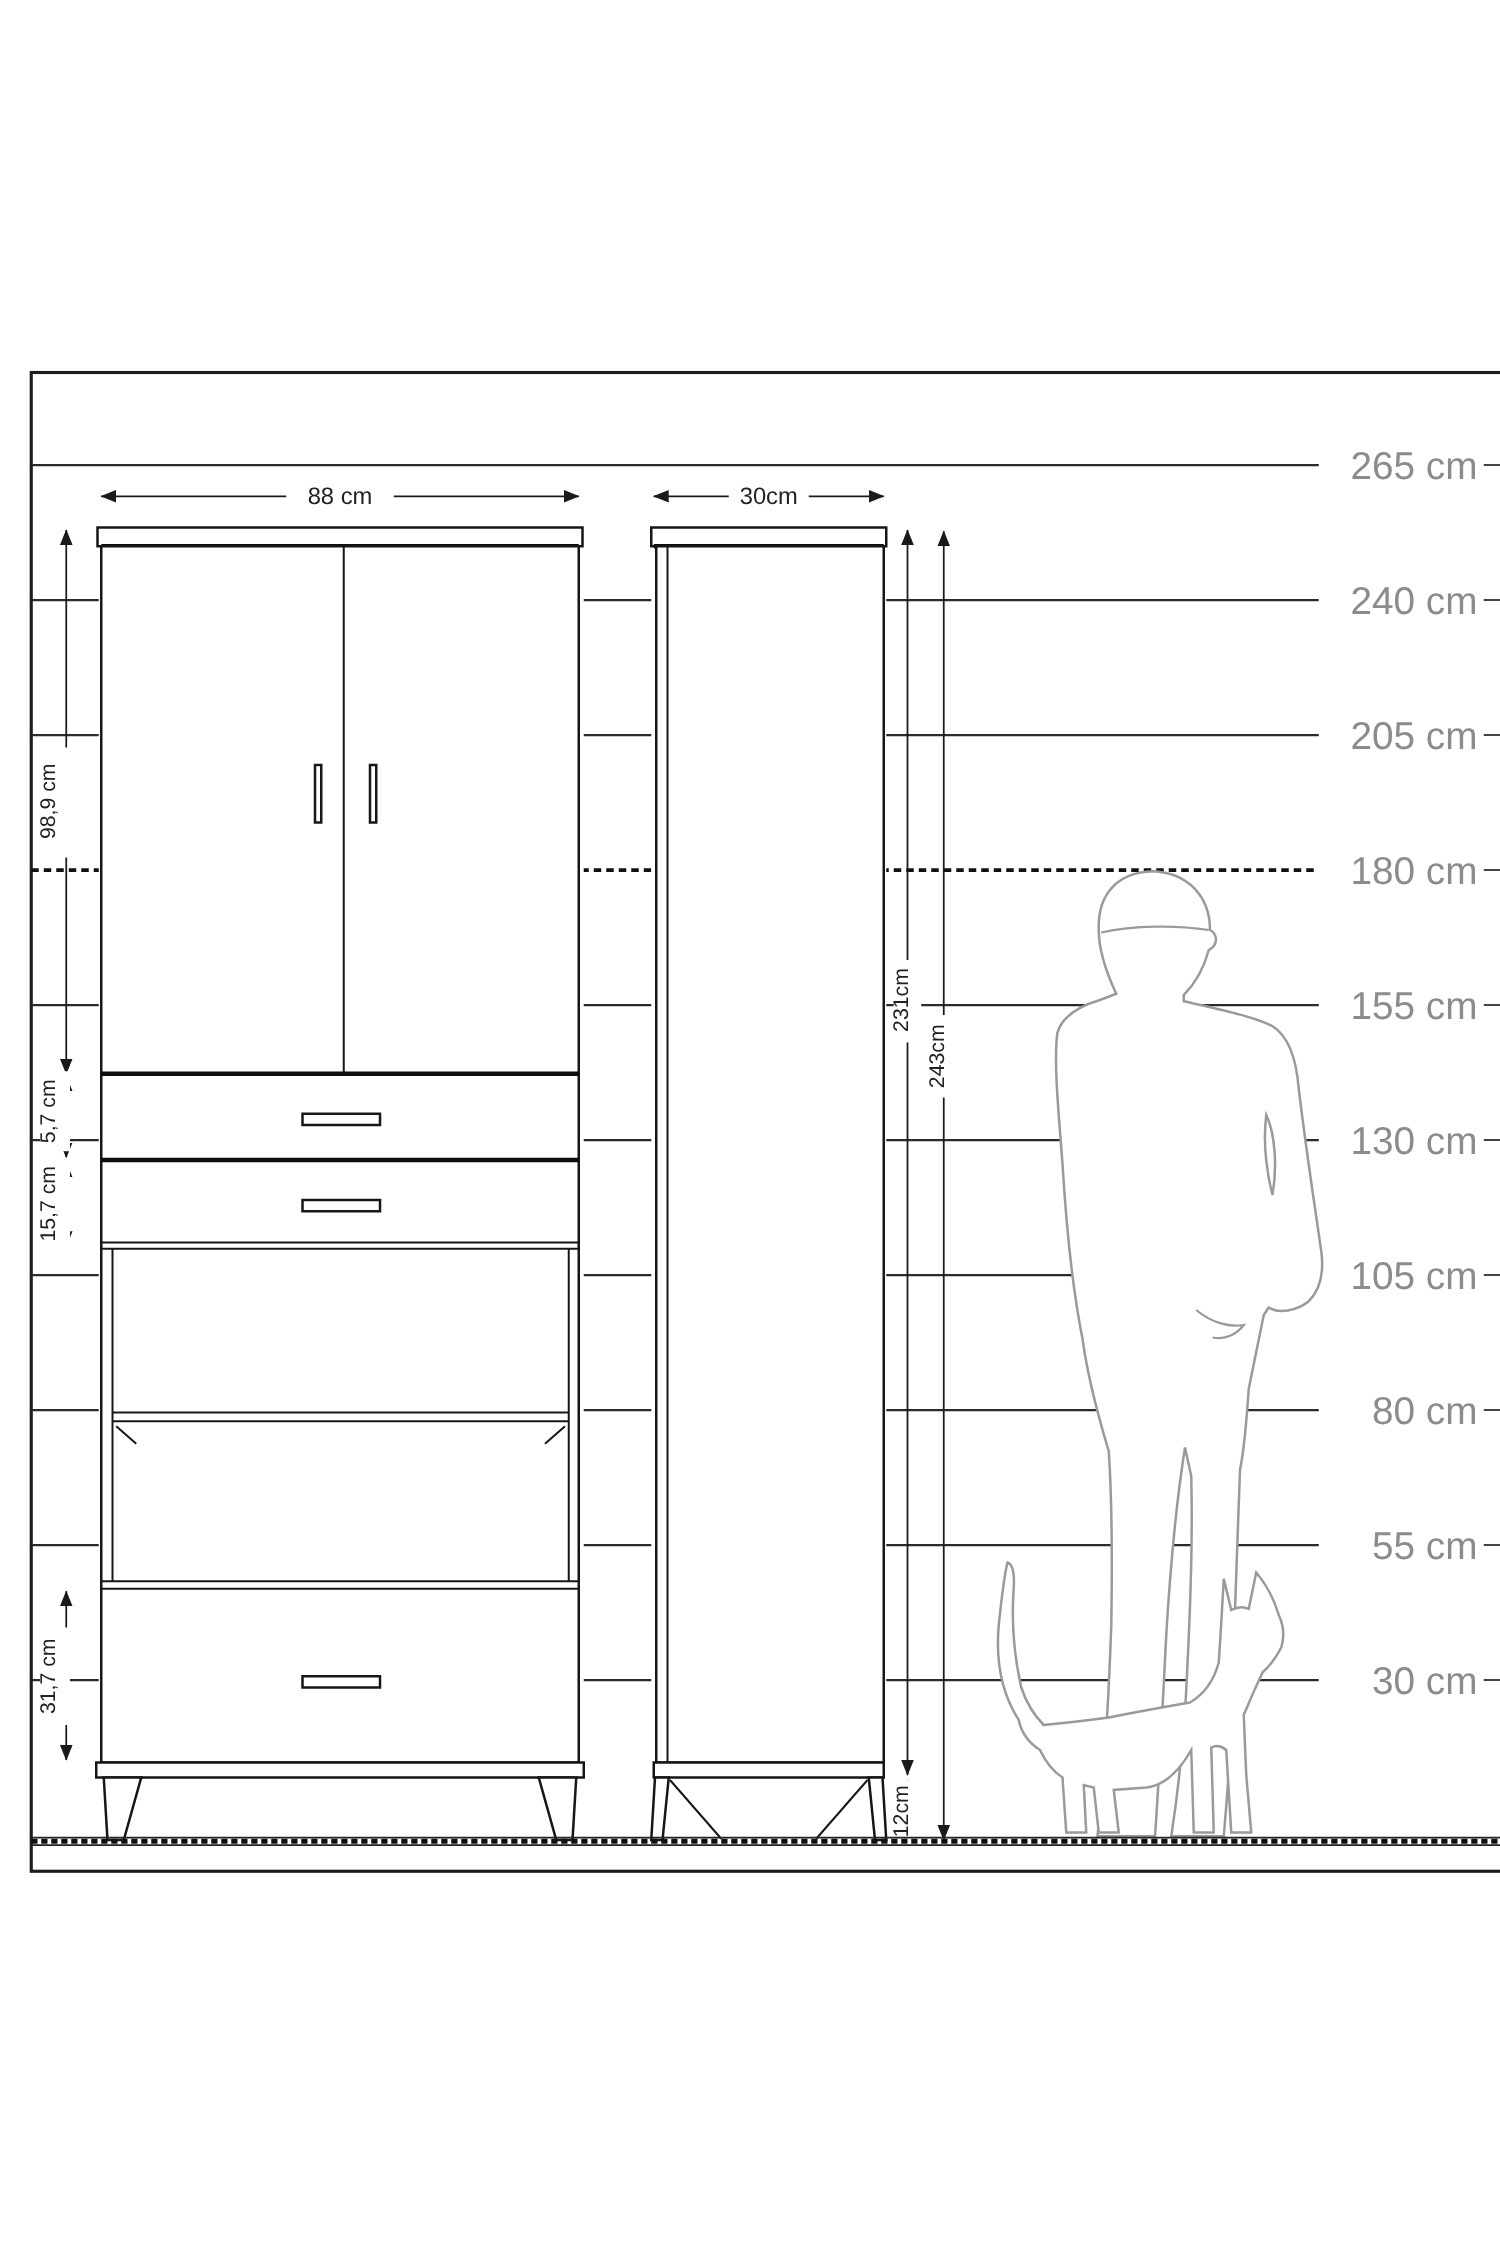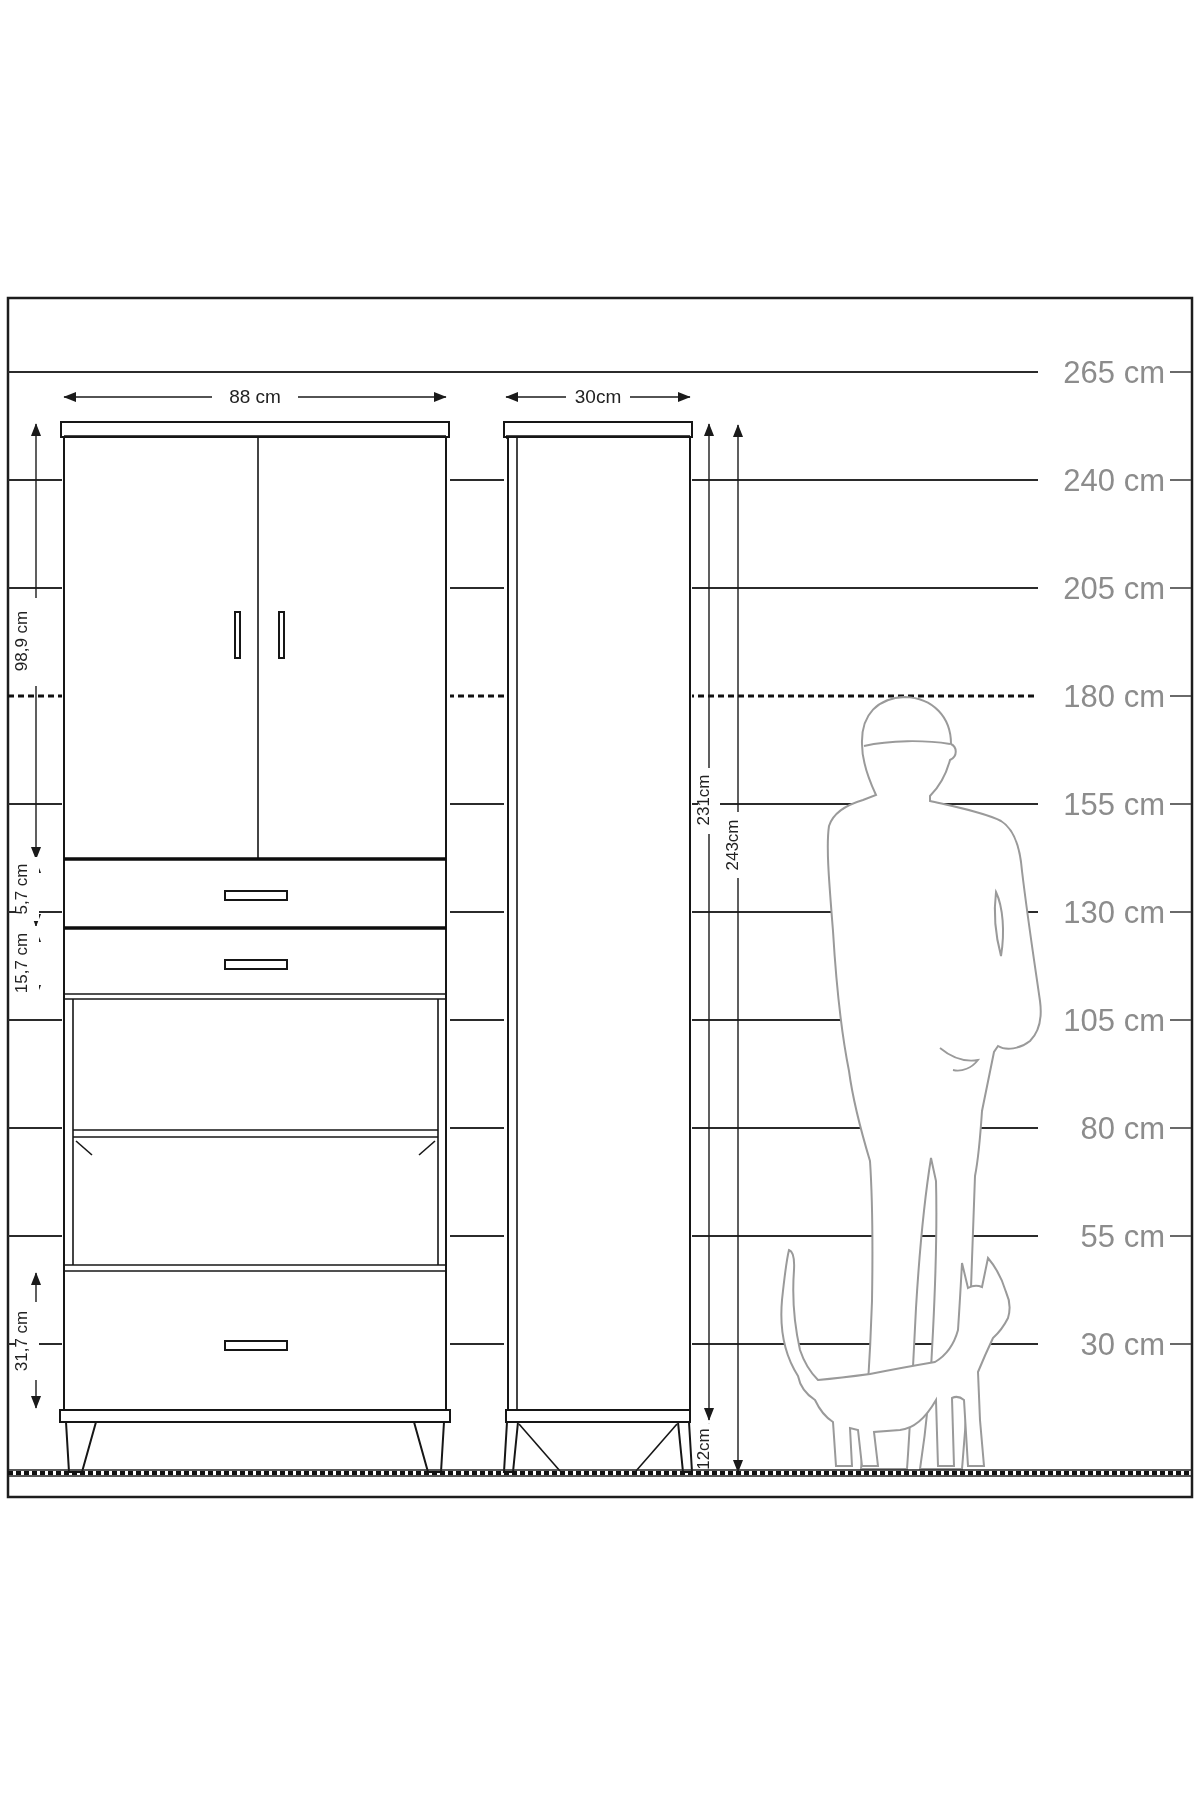--- a/index.html
+++ b/index.html
@@ -1,17 +1,17 @@
 <!DOCTYPE html>
 <html><head>
 <meta charset="utf-8">
 <style>
   html,body{margin:0;padding:0;background:#ffffff;}
   body{width:1200px;height:1800px;position:relative;font-family:"Liberation Sans",sans-serif;}
-  #stage{position:absolute;left:0;top:0;width:993px;height:1800px;}
+  #stage{position:absolute;left:17px;top:0;width:993px;height:1800px;}
   svg{display:block;}
   .frame{fill:none;stroke:#1d1d1d;stroke-width:2.5;}
   .scaleline{stroke:#2b2b2b;stroke-width:1.8;fill:none;}
   .scaleline-dashed{stroke:#111;stroke-width:3;stroke-dasharray:6 4;fill:none;}
   .scaletick{stroke:#444;stroke-width:1.6;}
   .scaletext{fill:#8c8c8c;font-size:31px;font-family:"Liberation Sans",sans-serif;}
   .cab{fill:#ffffff;stroke:#161616;stroke-width:2;}
   .thin{stroke:#161616;stroke-width:1.6;fill:none;}
   .thick{stroke:#0d0d0d;stroke-width:3.6;fill:none;}
   .dim{stroke:#1a1a1a;stroke-width:1.4;fill:none;}

